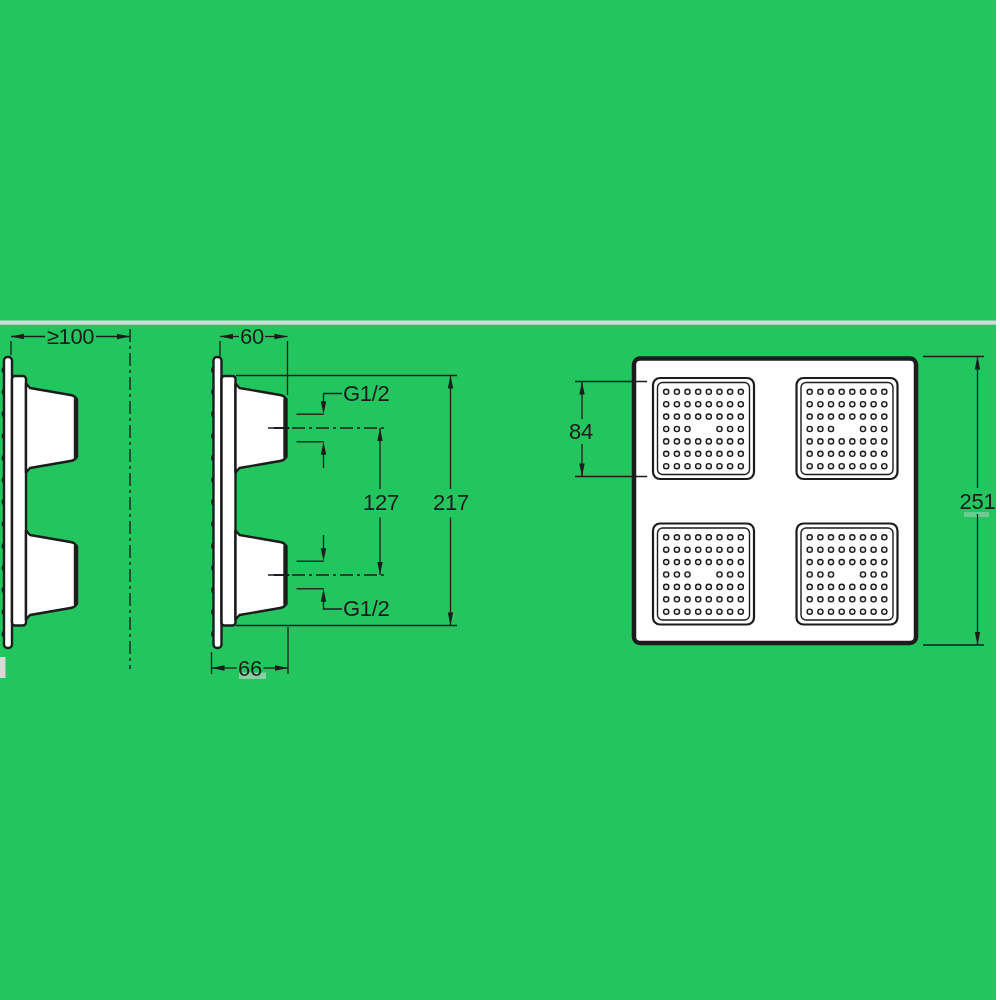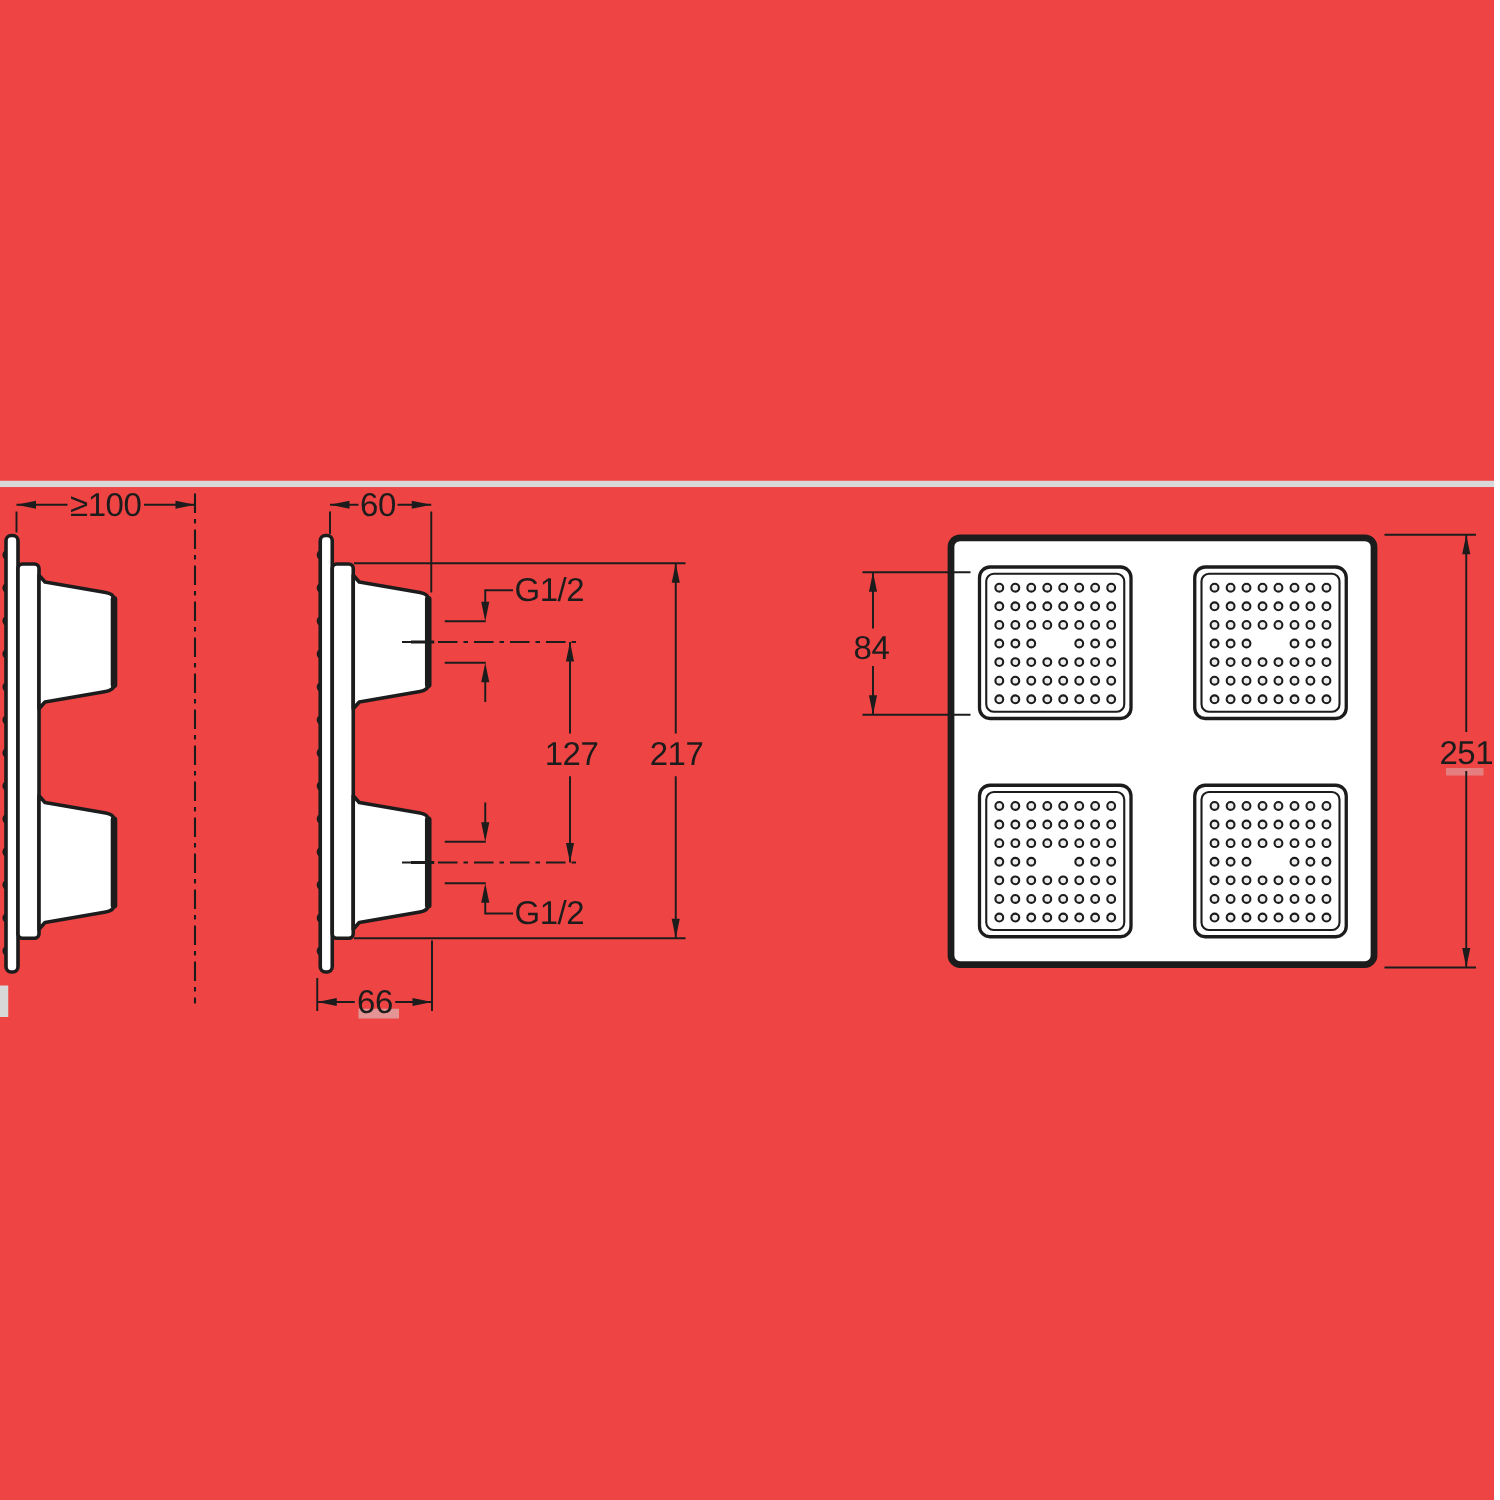--- a/index.html
+++ b/index.html
@@ -1,16 +1,16 @@
 <!DOCTYPE html>
 <html><head>
 <meta charset="utf-8">
 <style>
   html,body{margin:0;padding:0;background:#ffffff;}
-  .stage{width:996px;height:1000px;position:relative;background:#ef4444;overflow:hidden;}
+  .stage{width:996px;height:1000px;position:relative;background:#22c55e;overflow:hidden;}
   svg{display:block;}
   .dim-text{
     font-family:"Liberation Sans", sans-serif;
     font-size:22px;
     letter-spacing:-0.3px;
     fill:#1c1c1c;
   }
   .outline{stroke:#1c1c1c;fill:#ffffff;stroke-width:2.4;stroke-linejoin:round;stroke-linecap:round;}
   .thinline{stroke:#1c1c1c;stroke-width:1.3;fill:none;}
   .thickface{stroke:#1c1c1c;stroke-width:4.4;fill:none;stroke-linecap:round;}

